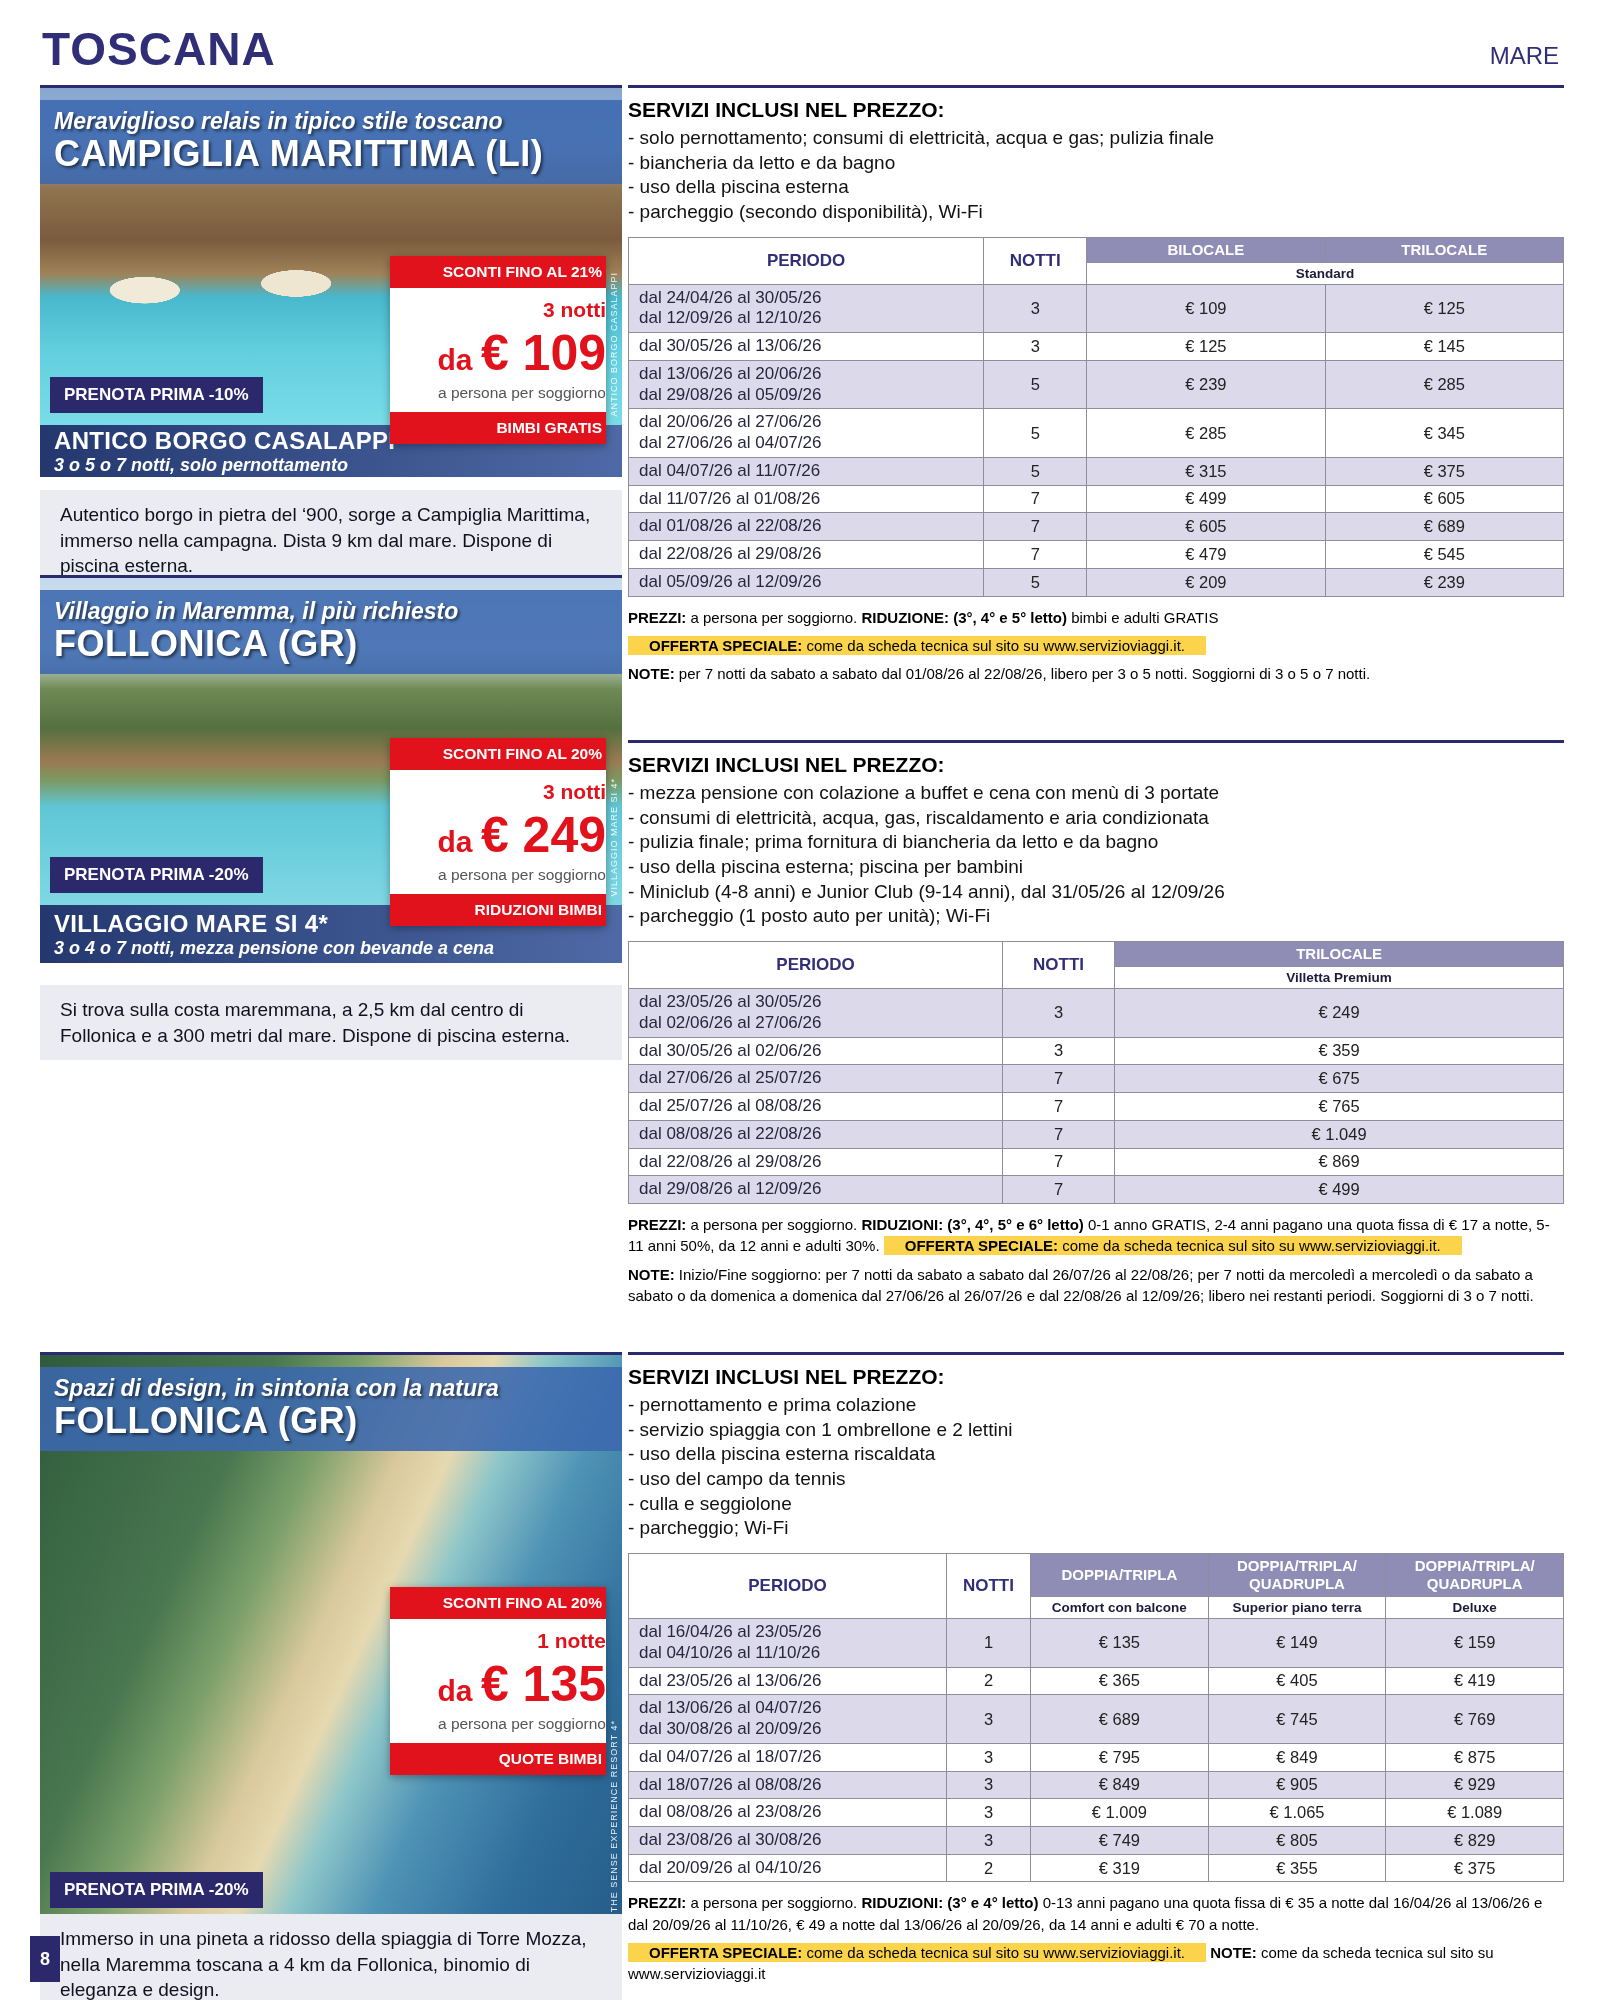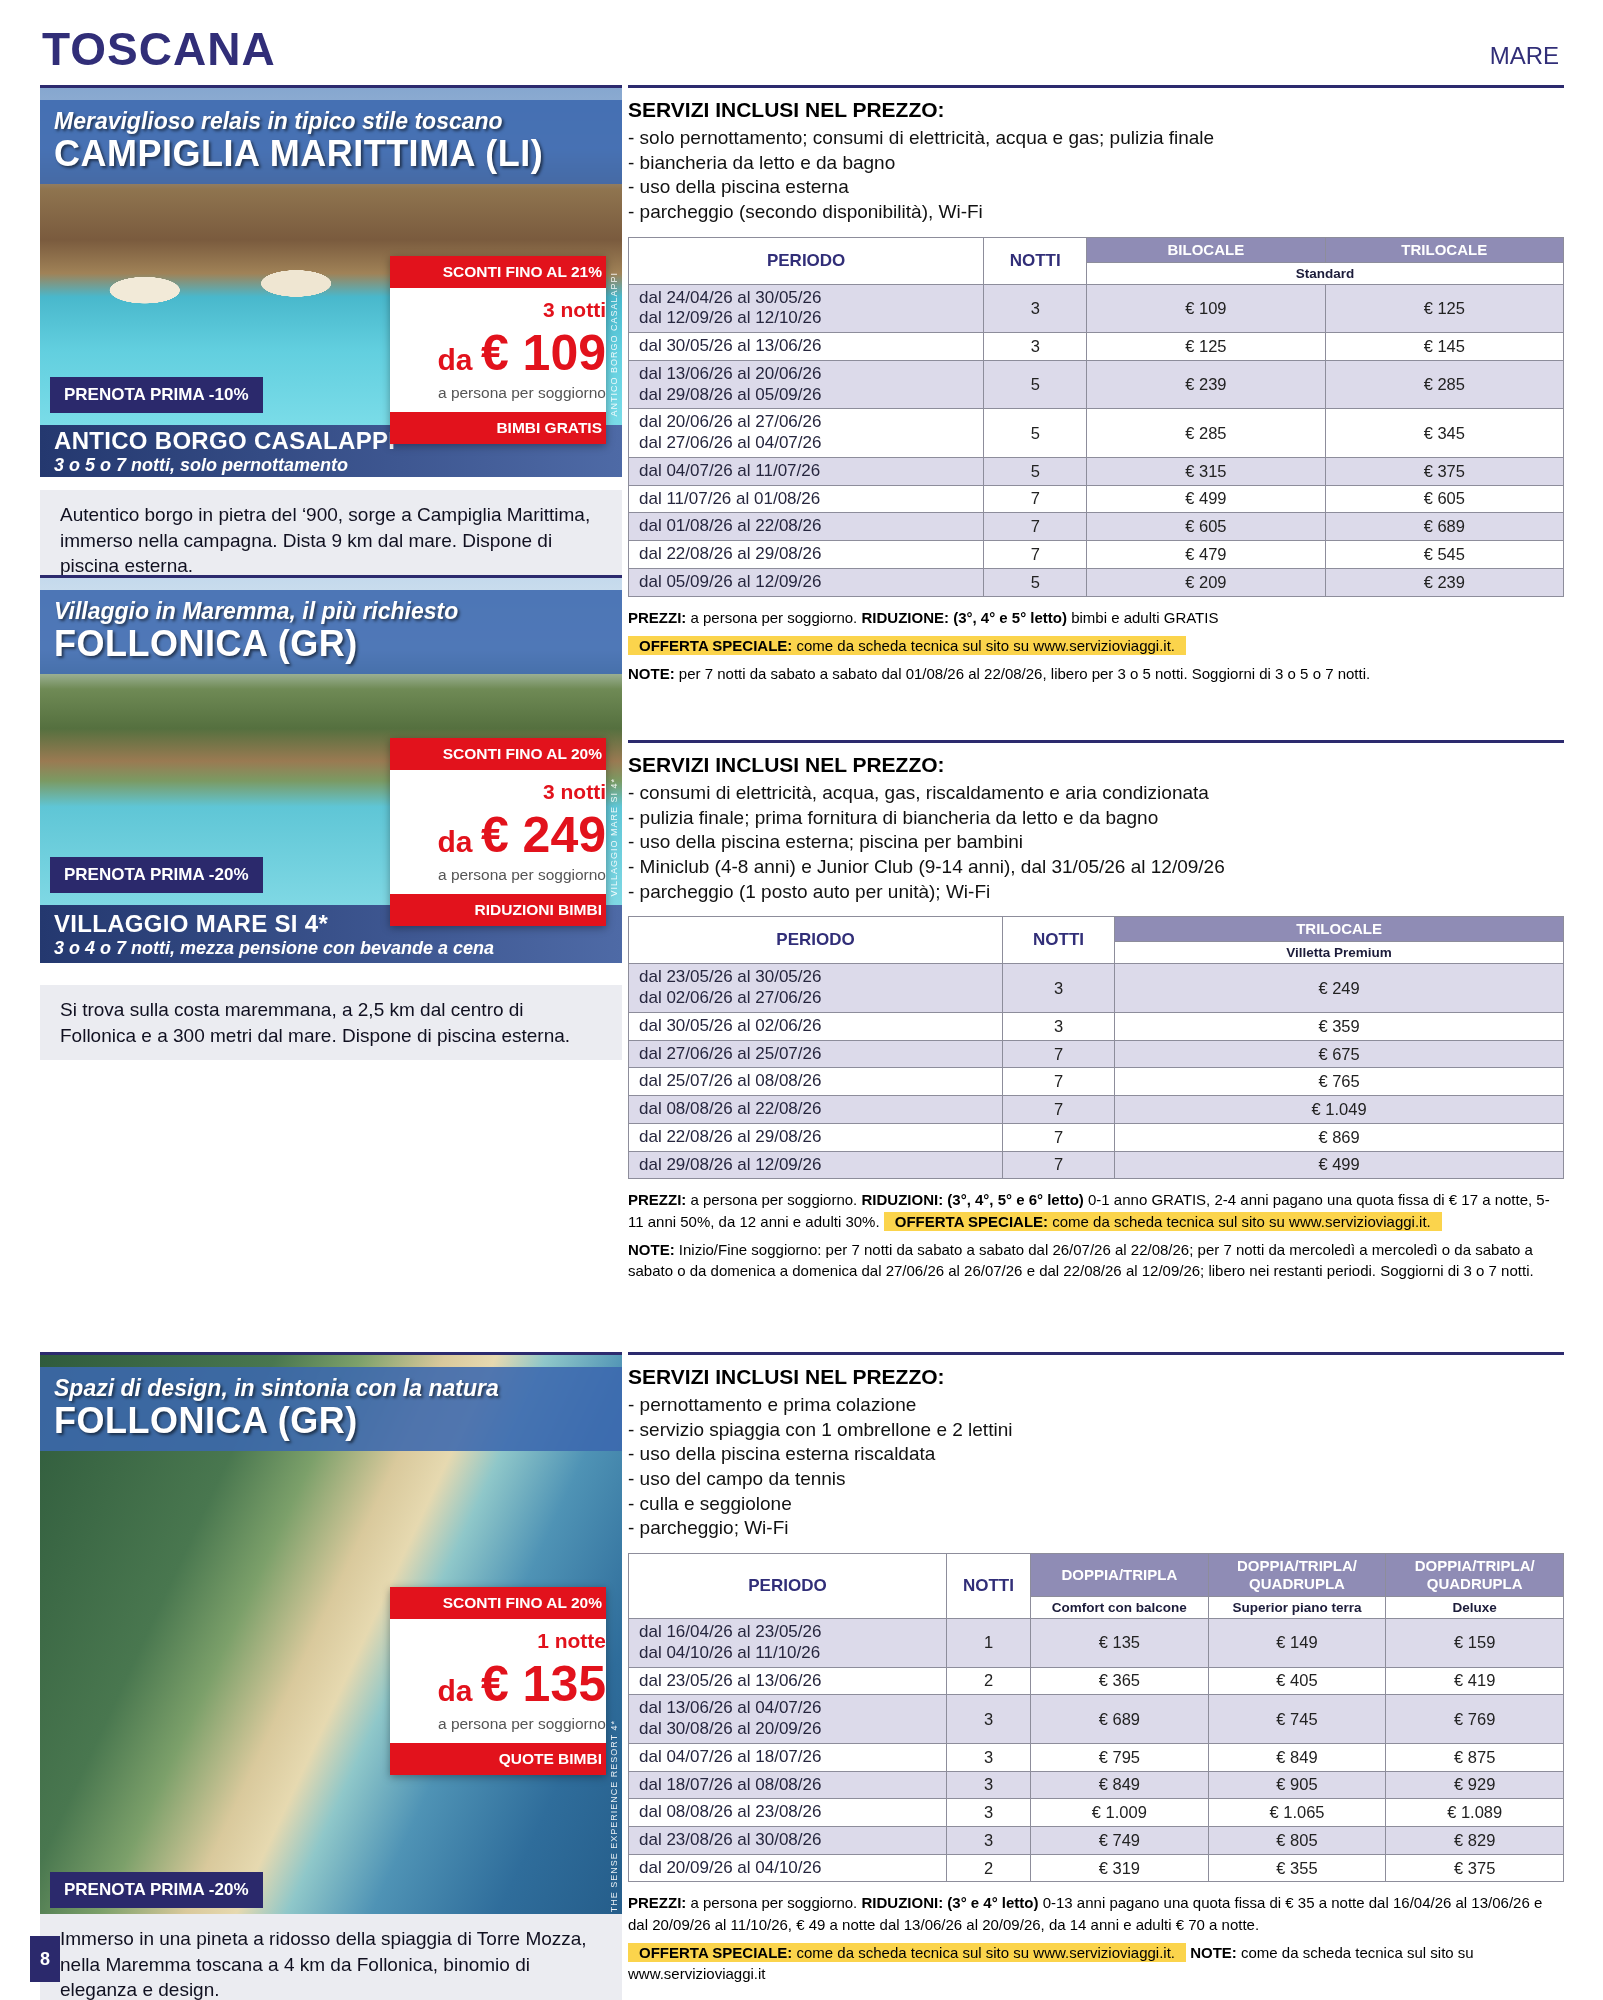--- a/index.html
+++ b/index.html
@@ -73,21 +73,21 @@
   .th-navy{color:var(--navy); font-weight:bold; font-size:17px; background:#fff; text-align:center;}
   .th-grp{background:var(--purple); color:#fff; font-weight:bold; font-size:15px; text-align:center;
     white-space:pre-line; line-height:1.2; padding:6px 8px;}
   .th-sub{color:#1c1c3a; font-weight:bold; font-size:13.5px; text-align:center; padding:3px; background:#fff;}
   tr.lav td{background:var(--lavender);}
   td.periodo{white-space:pre-line; text-align:left; color:#26263e; line-height:1.22; font-size:17px;}
   td.c{text-align:center;}
 
   .notes{margin-top:10px; font-size:15px; color:#000; line-height:1.42;}
   .notes p{margin:0 0 7px;}
-  .hl{background:var(--yellow); padding:1px 11px;}
+  .hl{background:var(--yellow); padding:1px 21px;}
 </style>
 </head>
 <body>
 
 <div id="page">
 
   <div class="region-title">TOSCANA</div>
   <div class="category">MARE</div>
 
   <div class="card" id="card1">
@@ -225,20 +225,21 @@
     <div class="band">
       <div class="hotel">VILLAGGIO MARE SI 4*</div>
       <div class="sub">3 o 4 o 7 notti, mezza pensione con bevande a cena</div>
     </div>
   </div>
   <div class="desc" id="desc2">Si trova sulla costa maremmana, a 2,5 km dal centro di Follonica e a 300 metri dal mare. Dispone di piscina esterna.</div>
 
   <div class="rcol" id="r2">
     <div class="svc-title">SERVIZI INCLUSI NEL PREZZO:</div>
     <ul class="svc">
+      <li>mezza pensione con colazione a buffet e cena con menù di 3 portate</li>
       <li>consumi di elettricità, acqua, gas, riscaldamento e aria condizionata</li>
       <li>pulizia finale; prima fornitura di biancheria da letto e da bagno</li>
       <li>uso della piscina esterna; piscina per bambini</li>
       <li>Miniclub (4-8 anni) e Junior Club (9-14 anni), dal 31/05/26 al 12/09/26</li>
       <li>parcheggio (1 posto auto per unità); Wi-Fi</li>
     </ul>
     <table class="ptable">
       <colgroup>
           <col style="width:40%">
           <col style="width:12%">

